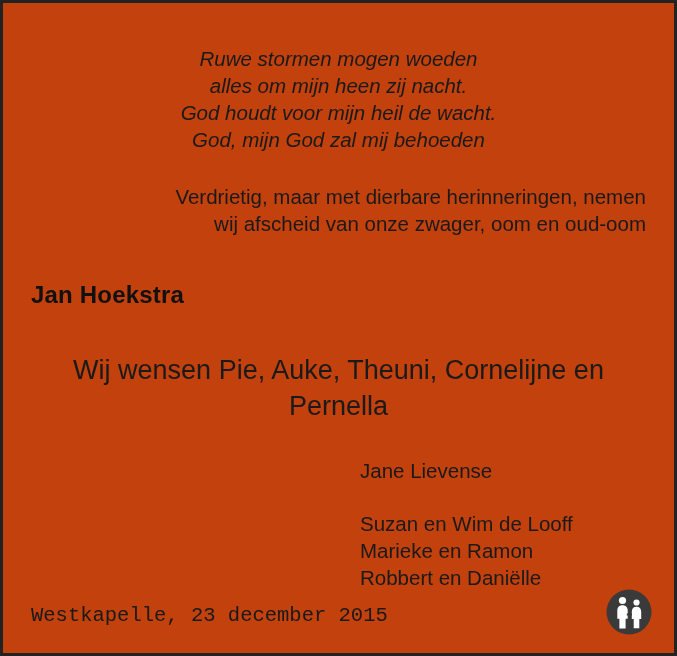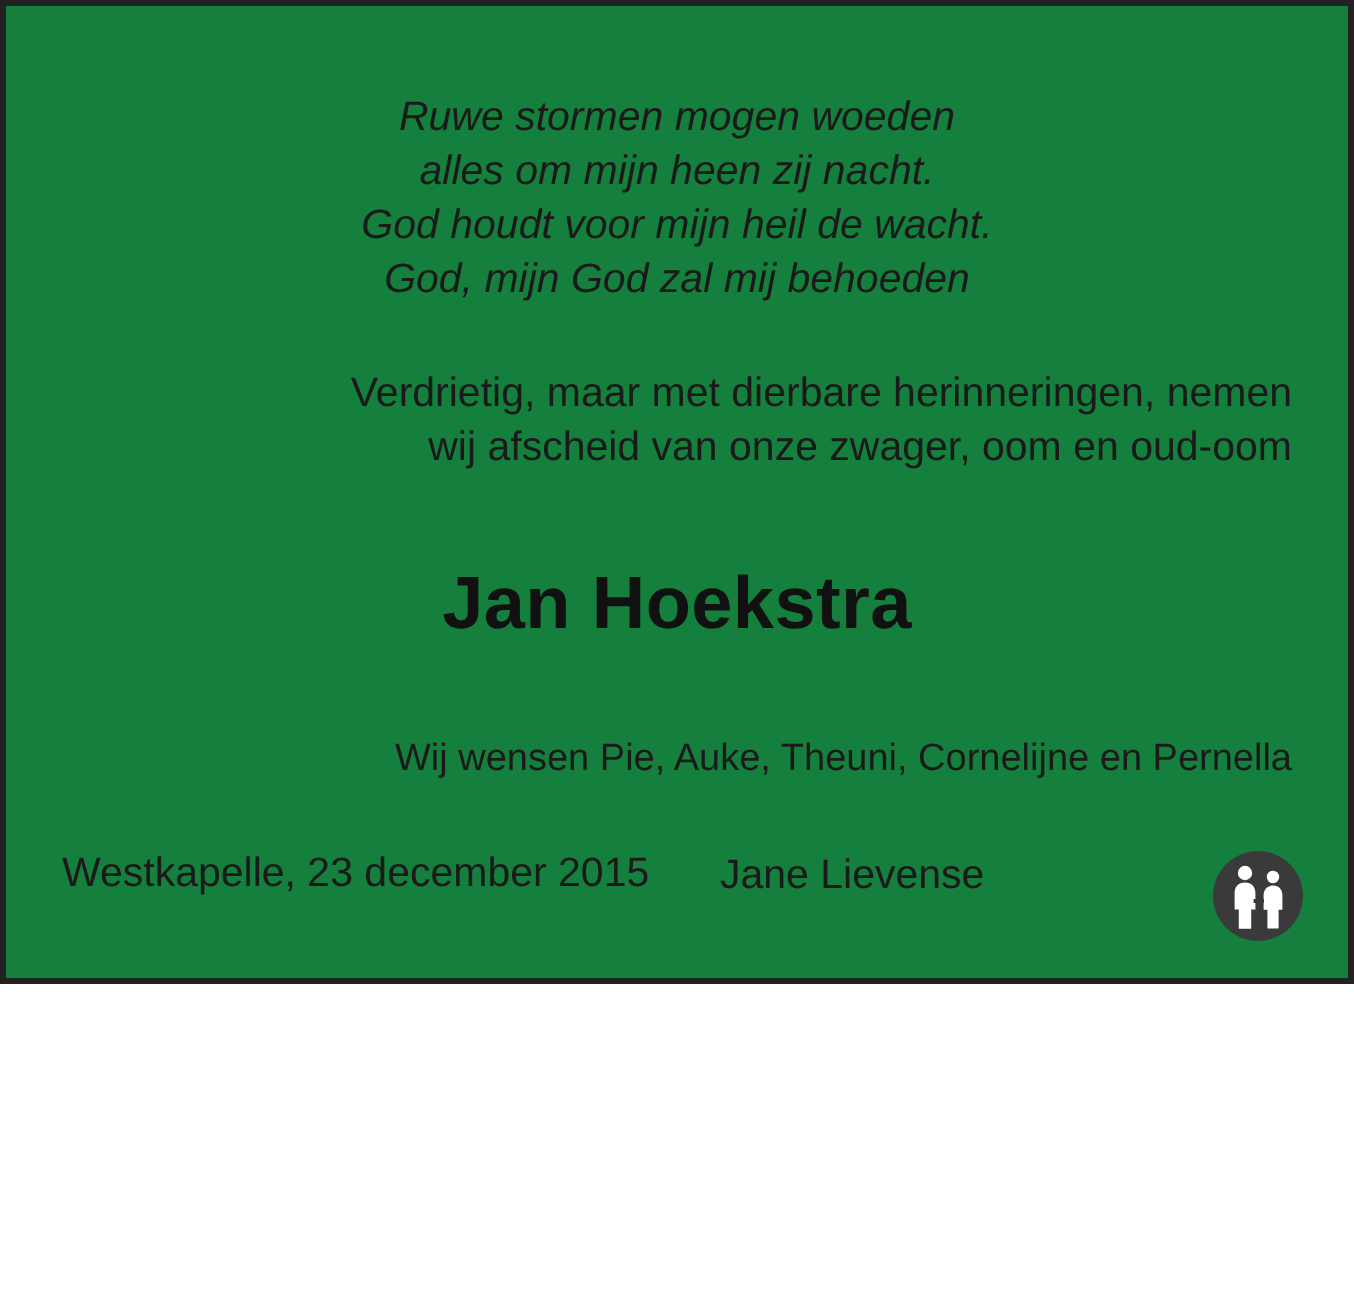--- a/index.html
+++ b/index.html
@@ -10,23 +10,23 @@
   body {
     width: 677px;
     height: 656px;
     font-family: "Liberation Sans", sans-serif;
     color: #1a1a1a;
   }
   .card {
     position: relative;
     box-sizing: border-box;
     width: 677px;
-    height: 492px;
+    height: 656px;
     border: 3px solid #222222;
-    background: #15803d;
+    background: #c2410c;
     padding: 34px 28px 18px 28px;
   }
   .poem {
     text-align: center;
     font-style: italic;
     font-size: 20.5px;
     line-height: 1.32;
     color: #1a1a1a;
     margin: 8px 0 0 0;
   }
@@ -38,32 +38,32 @@
     margin: 30px 0 0 0;
     font-size: 20.5px;
     line-height: 1.32;
     text-align: right;
     color: #1a1a1a;
   }
   .intro .line {
     display: block;
   }
   .name {
-    text-align: center;
-    font-size: 37px;
+    text-align: left;
+    font-size: 24px;
     font-weight: bold;
     margin: 44px 0 12px 0;
     letter-spacing: 0.2px;
     color: #111111;
   }
   .wish {
     margin: 44px 0 0 0;
-    font-size: 19px;
+    font-size: 27px;
     line-height: 1.32;
-    text-align: right;
+    text-align: center;
     color: #1a1a1a;
   }
   .wish .line {
     display: block;
   }
   .signers {
     margin: 32px 0 0 0;
     padding-left: 312px;
     font-size: 20.5px;
     line-height: 1.32;
@@ -75,23 +75,24 @@
   .signer-group + .signer-group {
     margin-top: 26px;
   }
   .signer-group .line {
     display: block;
     margin-left: 17px;
   }
   .footer {
     position: absolute;
     left: 28px;
-    bottom: 40px;
+    bottom: 26px;
     font-size: 20.5px;
     color: #1a1a1a;
+    font-family: Liberation Mono, monospace;
   }
   .logo {
     position: absolute;
     right: 22px;
     bottom: 18px;
     width: 46px;
     height: 46px;
   }
   .logo svg {
     display: block;
@@ -117,20 +118,25 @@
   <div class="name">Jan Hoekstra</div>
 
   <div class="wish">
     <span class="line">Wij wensen Pie, Auke, Theuni, Cornelijne en Pernella</span>
   </div>
 
   <div class="signers">
     <div class="signer-group">
       <span class="line">Jane Lievense</span>
     </div>
+    <div class="signer-group">
+      <span class="line">Suzan en Wim de Looff</span>
+      <span class="line">Marieke en Ramon</span>
+      <span class="line">Robbert en Daniëlle</span>
+    </div>
   </div>
 
   <div class="footer">Westkapelle, 23 december 2015</div>
 
   <div class="logo">
     <svg width="46" height="46" viewBox="0 0 46 46" xmlns="http://www.w3.org/2000/svg">
       <circle cx="23" cy="23" r="22.5" fill="#3a3a3a"></circle>
       <circle cx="16.5" cy="11.5" r="3.6" fill="#ffffff"></circle>
       <path d="M16.5 16.2 c-3.4 0-5.2 2.2-5.2 5.4 l0 8.2 l2.1 0 l0 9.6 l6.2 0 l0-9.6 l2.1 0 l0-8.2 c0-3.2-1.8-5.4-5.2-5.4 z" fill="#ffffff"></path>
       <circle cx="30.5" cy="13.5" r="3.1" fill="#ffffff"></circle>

